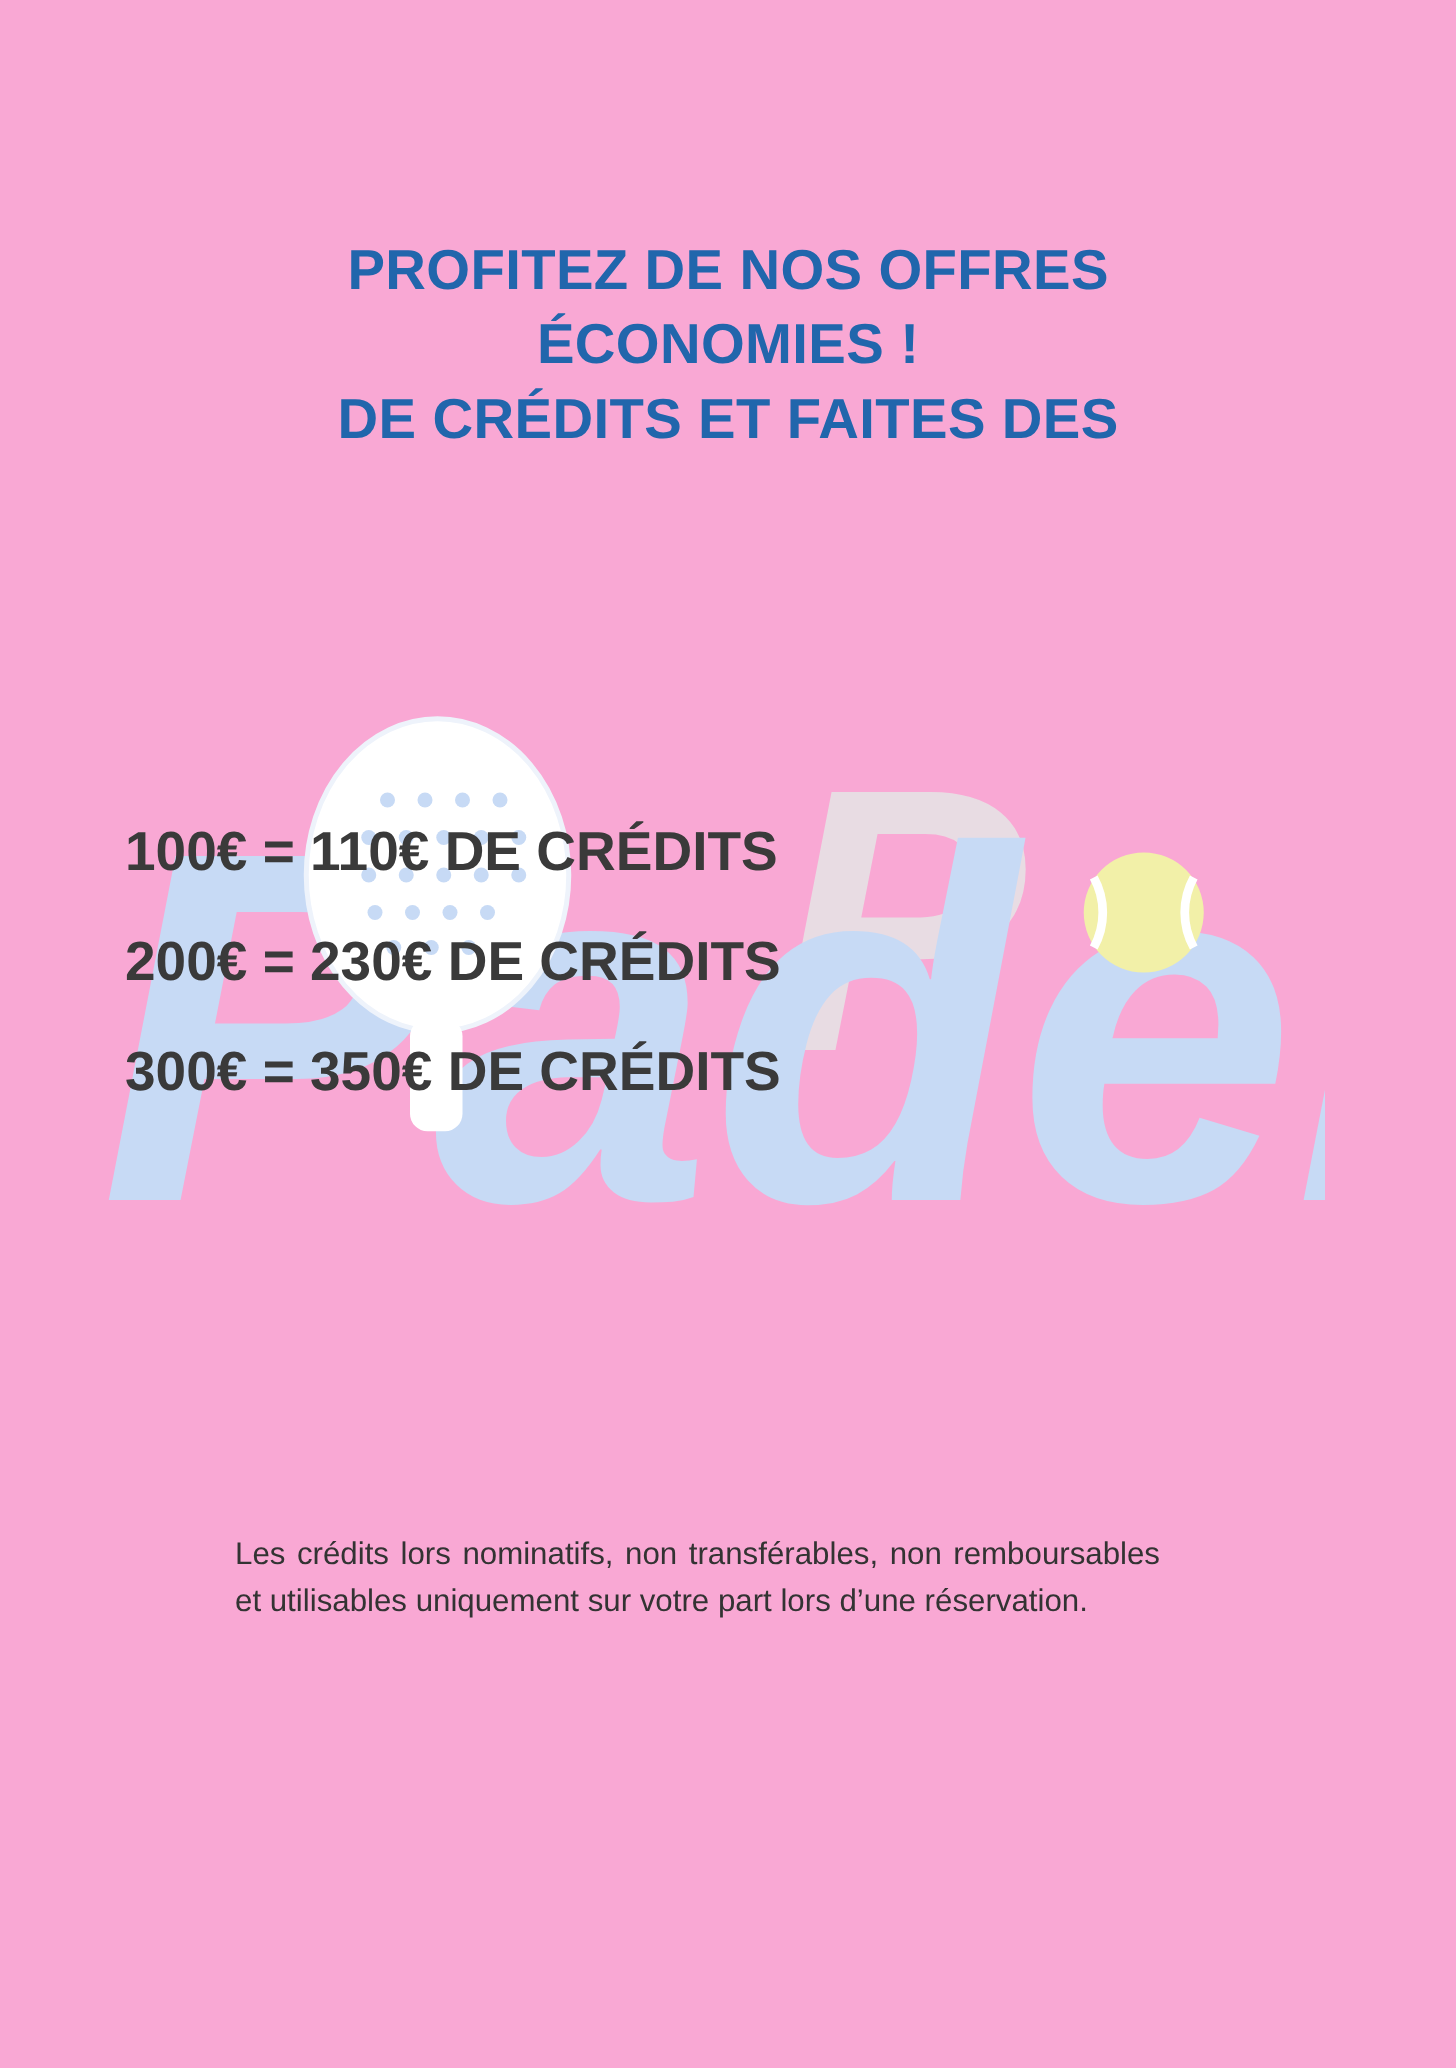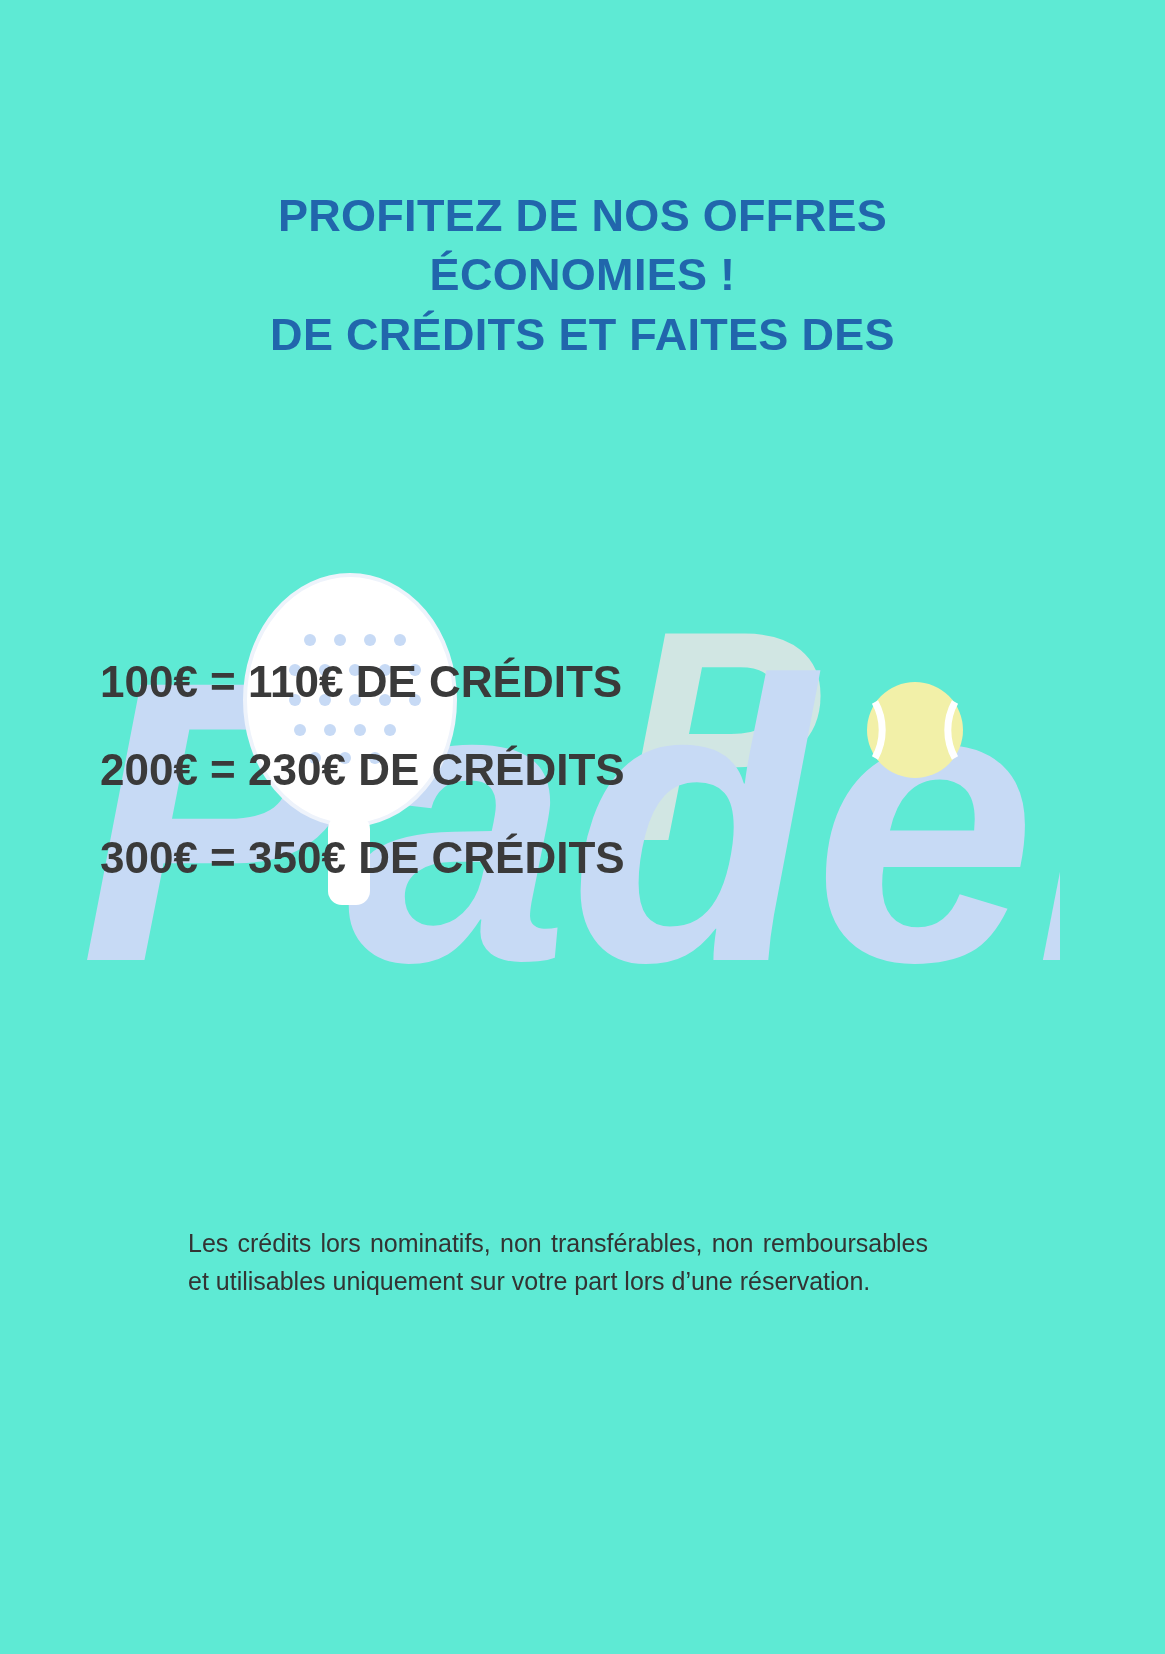--- a/index.html
+++ b/index.html
@@ -11,21 +11,21 @@
     width: 1165px;
     height: 1654px;
     position: relative;
     font-family: "Liberation Sans", sans-serif;
     overflow: hidden;
   }
 
   .page {
     position: absolute;
     inset: 0;
-    background: #5eead4;
+    background: #f9a8d4;
   }
 
   
   .title {
     position: absolute;
     top: 186px;
     left: 150px;
     width: 865px;
     text-align: center;
     color: #2166ac;

